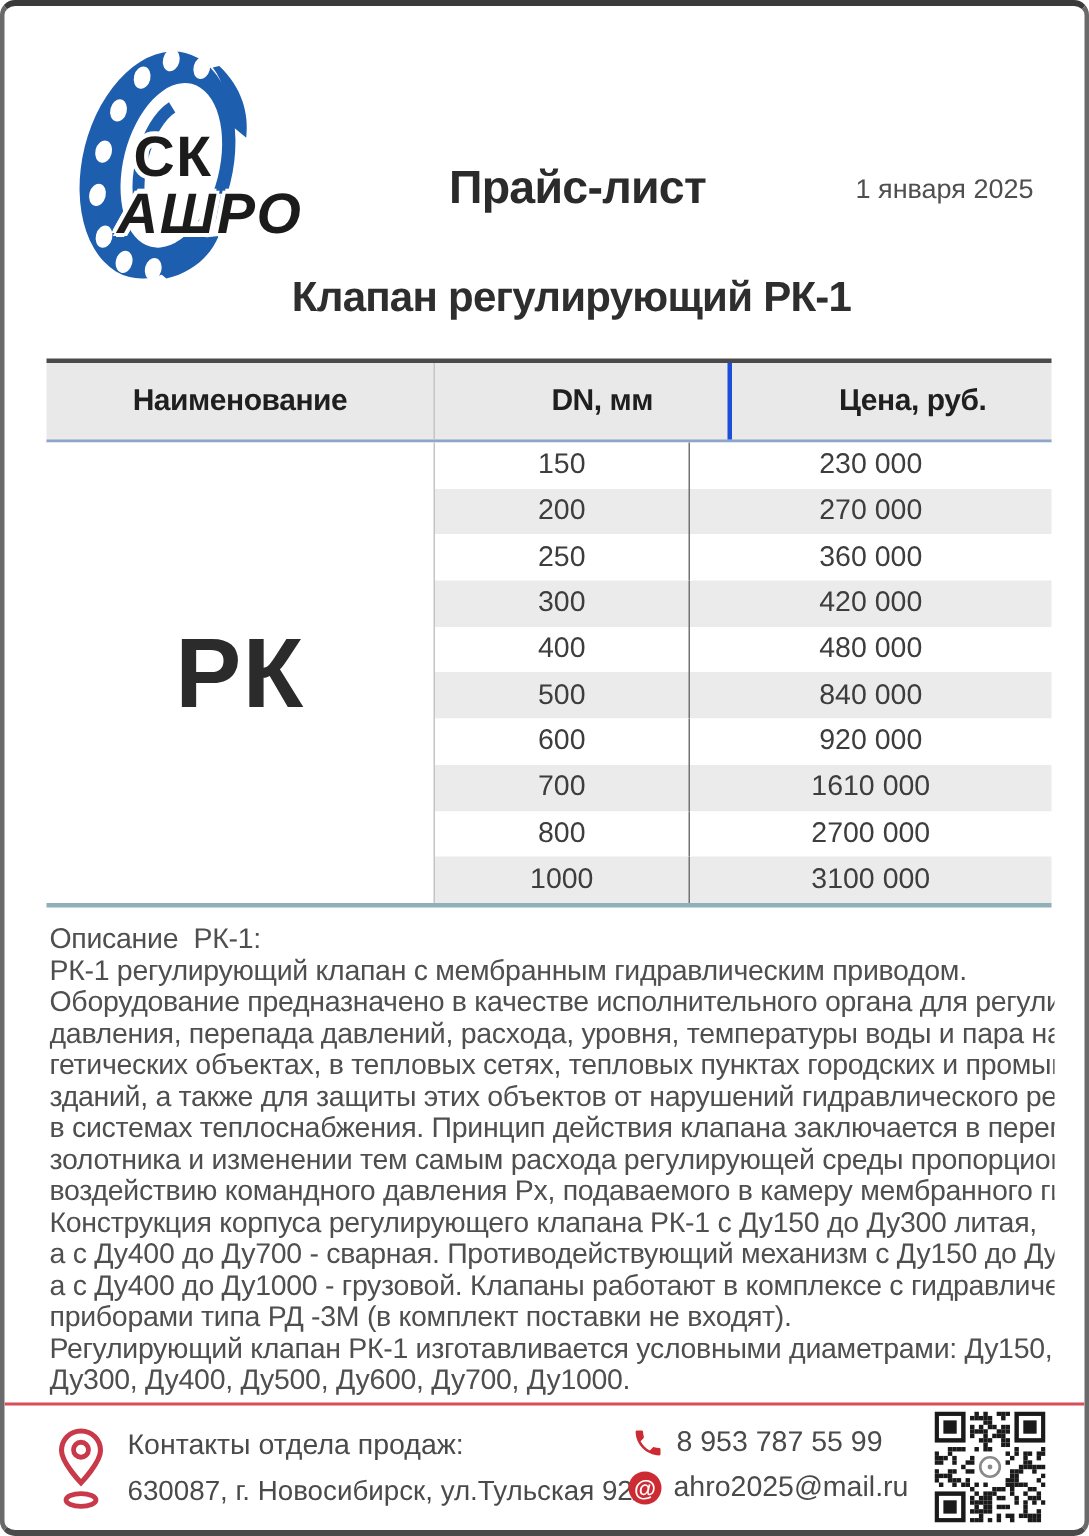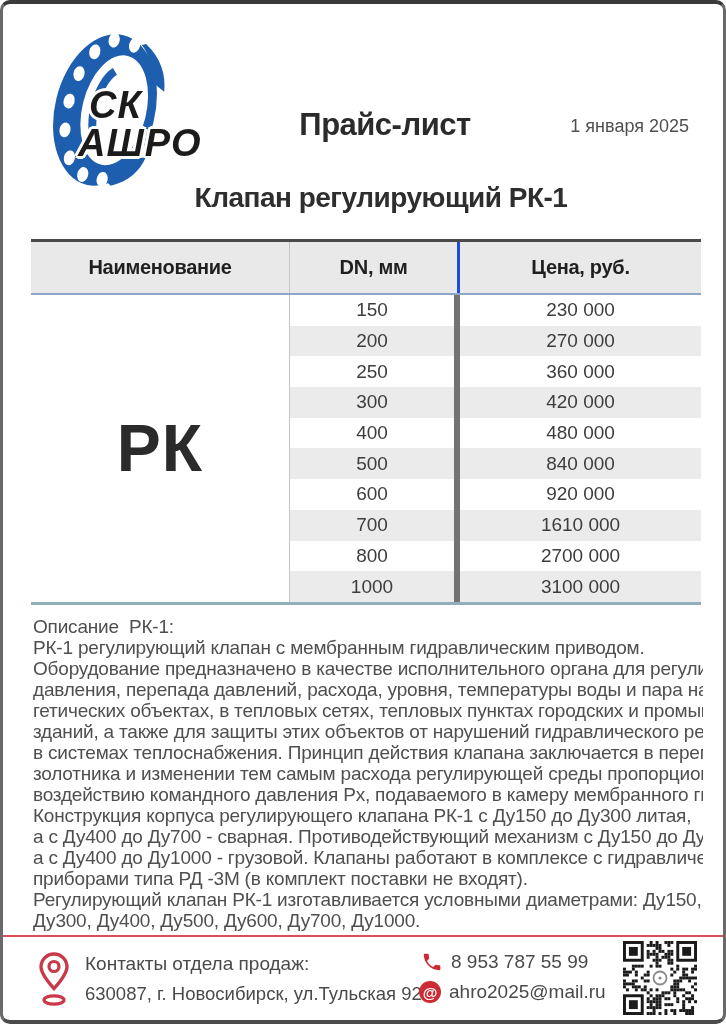--- a/index.html
+++ b/index.html
@@ -12,47 +12,47 @@
     border-radius:10px; overflow:hidden;
   }
 
   
   .logo { position:absolute; left:22px; top:14px; width:215px; height:175px; }
   .logo svg { position:absolute; left:0; top:0; }
   .logo-text { position:absolute; font-weight:900; color:#1b1b1b; line-height:1;
     letter-spacing:1px;
     text-shadow:-3px 0 0 #fff,3px 0 0 #fff,0 -3px 0 #fff,0 3px 0 #fff,
                 -2px -2px 0 #fff,2px -2px 0 #fff,-2px 2px 0 #fff,2px 2px 0 #fff; }
-  .logo-text.l1 { left:64px; top:68px; font-size:38px;font-style:italic; }
+  .logo-text.l1 { left:64px; top:68px; font-size:38px; }
   .logo-text.l2 { left:53px; top:106px; font-size:38px;font-style:italic; }
 
   .doc-title { position:absolute; left:0; top:103px; width:100%; text-align:center;
     transform:translateX(22px); font-size:31px; font-weight:bold; color:#2b2b2b; letter-spacing:-0.5px; }
   .doc-date { position:absolute; right:34px; top:112px; font-size:18px; color:#4f4f4f; }
   .product-title { position:absolute; left:0; top:178px; width:100%; text-align:center;
     transform:translateX(18px); font-size:28px; font-weight:bold; color:#2e2e2e; letter-spacing:-0.5px; }
 
   
   .price-table { position:absolute; left:28px; top:235px; width:670px;
     border-top:3px solid #4a4a4a; border-bottom:3px solid #8fb0b8; }
-  .t-head { display:flex; height:53px; background:#e9e9e9; border-bottom:2px solid #8ea6c9; }
+  .t-head { display:flex; height:53px; background:#e9e9e9; border-bottom:2px solid #8ea6c9;gap:28px; }
   .t-head .h-cell { display:flex; align-items:center; justify-content:center;
     font-size:20px; font-weight:bold; color:#1f1f1f; letter-spacing:-0.3px; }
   .h-name { width:259px; border-right:1px solid #c4c4c4; }
   .h-dn   { width:170px; border-right:3px solid #1d4ed8; }
   .h-price{ flex:1; }
 
   .t-body { display:flex; }
   .name-cell { width:259px; border-right:1px solid #c4c4c4; background:#ffffff;
     display:flex; align-items:center; justify-content:center;
     font-size:66px; font-weight:bold; color:#2b2b2b; letter-spacing:1px; }
   .rows { flex:1; display:flex; flex-direction:column; }
   .t-row { display:flex; height:30.7px; background:#ffffff; }
   .t-row.alt { background:#ebebeb; }
-  .dn-cell { width:170px; border-right:6px solid #737373; display:flex;
+  .dn-cell { width:170px; border-right:1px solid #737373; display:flex;
     align-items:center; justify-content:center; font-size:19px; color:#3d3d3d; }
   .price-cell { flex:1; display:flex; align-items:center; justify-content:center;
     font-size:19px; color:#3d3d3d; }
 
   
   .description { position:absolute; left:30px; top:612px; width:670px;
     font-size:19px; line-height:21px; color:#4f4f4f; letter-spacing:-0.2px;
     white-space:pre; overflow:hidden; }
 
   

